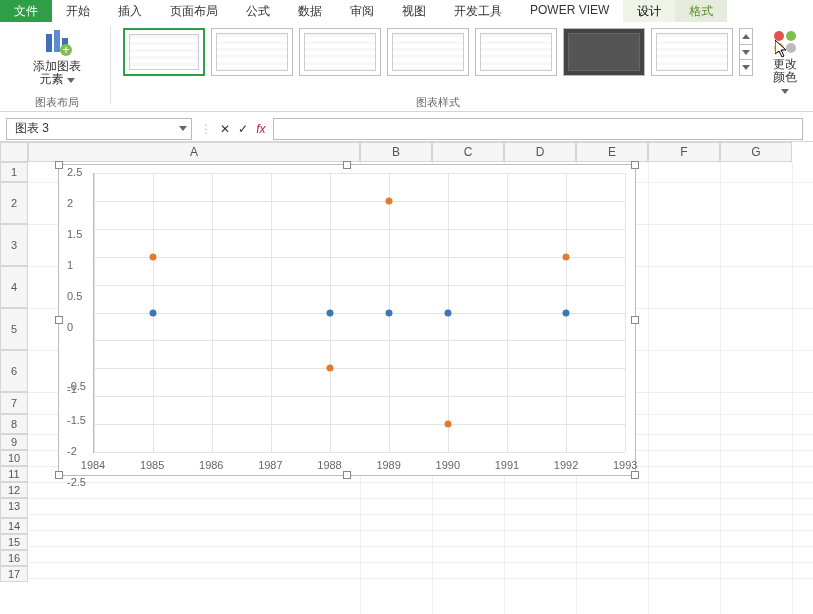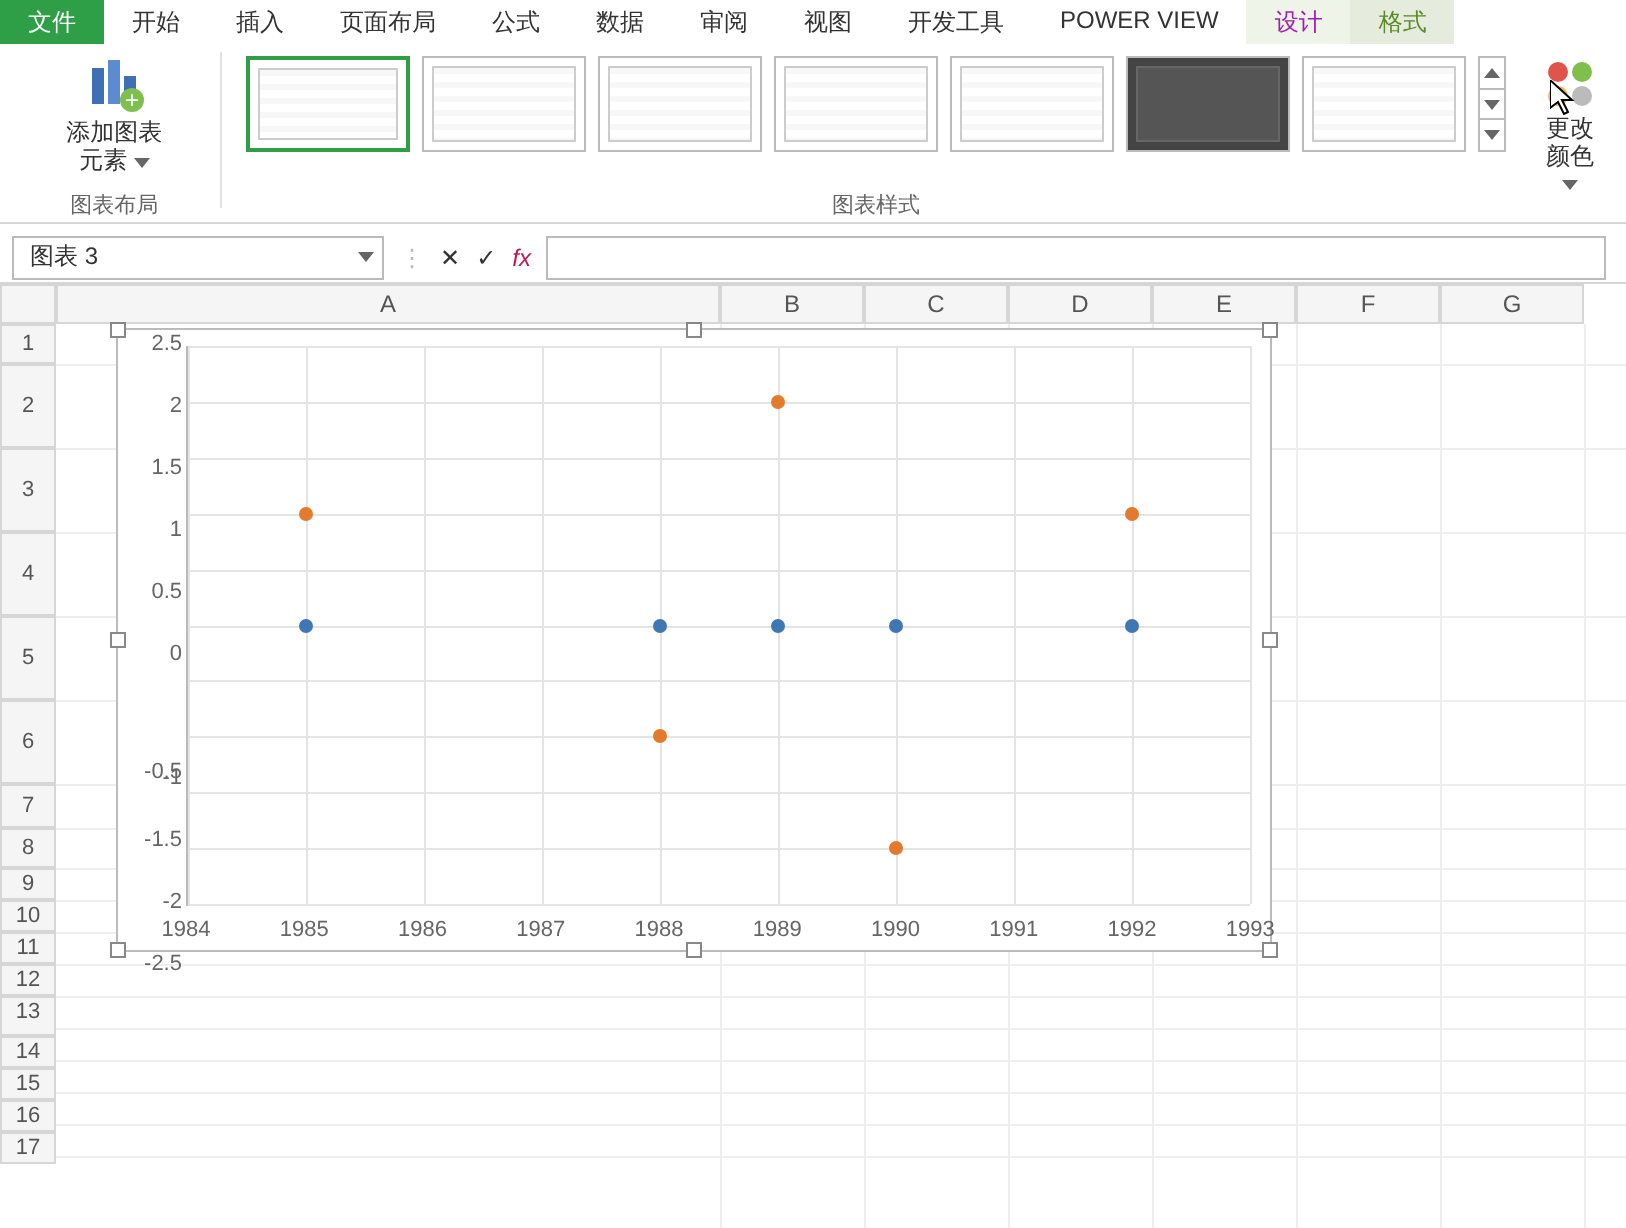--- a/index.html
+++ b/index.html
@@ -1,20 +1,20 @@
 <!DOCTYPE html>
 <html><head>
 <meta charset="utf-8">
 <style>
 *{box-sizing:border-box;margin:0;padding:0;font-family:"Microsoft YaHei","SimSun",Arial,sans-serif;font-size:12px;color:#333}
 body{background:#fff;width:813px;height:614px;overflow:hidden;position:relative}
 .tabbar{height:22px;display:flex;align-items:flex-start;background:#fff}
 .tab{height:22px;padding:3px 14px 0;color:#333;cursor:pointer}
 .tab.green{background:#2e9e47;color:#fff}
-.tab.ctx{background:#eef4e8;color:#a21caf}
+.tab.ctx{background:#eef4e8;color:#000000}
 .tab.ctx2{background:#e6ecdd;color:#5b8a27}
 .ribbon{height:90px;border-bottom:1px solid #d6d6d6;display:flex;align-items:flex-start;padding:4px 6px 0}
 .grp{height:86px;display:flex;flex-direction:column;align-items:center;justify-content:flex-start;padding:0 6px;position:relative}
 .grp-lbl{position:absolute;bottom:2px;font-size:11px;color:#666}
 .big-btn{display:flex;flex-direction:column;align-items:center;gap:2px;padding:2px 4px;cursor:pointer}
 .big-btn .txt{text-align:center;font-size:11px;line-height:13px;color:#444}
 .vsep{width:1px;height:78px;background:#e0e0e0;margin:0 2px}
 .style-strip{display:flex;gap:6px;padding:2px 4px}
 .style-item{width:82px;height:48px;border:1px solid #bbb;background:#fff;position:relative;cursor:pointer}
 .style-item.sel{border:2px solid #2e9e47}
@@ -31,21 +31,21 @@
 .colhdrs{position:absolute;left:28px;top:0;right:0;height:20px;display:flex}
 .ch{height:20px;border:1px solid #d6d6d6;background:#f5f5f5;text-align:center;line-height:18px;font-size:12px;color:#555}
 .rowhdrs{position:absolute;left:0;top:20px;width:28px}
 .rh{width:28px;border:1px solid #d6d6d6;background:#f5f5f5;text-align:center;font-size:11px;color:#555}
 .grid{position:absolute;left:28px;top:20px;right:0;bottom:0}
 .chart-obj{position:absolute;left:30px;top:2px;width:578px;height:312px;background:#fff;border:1px solid #bbb}
 .chart-obj .handle{position:absolute;width:8px;height:8px;background:#fff;border:1px solid #888}
 .plot{position:absolute;left:34px;top:8px;right:10px;bottom:22px;border-left:1px solid #bbb;border-bottom:1px solid #bbb}
 .plot .hg{position:absolute;left:0;right:0;height:0;border-top:1px solid #e4e4e4}
 .plot .vg{position:absolute;top:0;bottom:0;width:0;border-left:1px solid #e4e4e4}
-.tick-y{position:absolute;left:8px;width:24px;text-align:right;font-size:11px;color:#666}
+.tick-y{position:absolute;left:8px;width:24px;text-align:left;font-size:11px;color:#666}
 .tick-x{position:absolute;bottom:4px;font-size:11px;color:#666;transform:translateX(-50%)}
 .pt{position:absolute;width:7px;height:7px;border-radius:50%;transform:translate(-50%,-50%)}
 .pt.blue{background:#3f77b5}
 .pt.orange{background:#e47a2e}
 .cursor{position:absolute;pointer-events:none}
 </style>
 </head>
 <body>
 
 <div class="tabbar">

